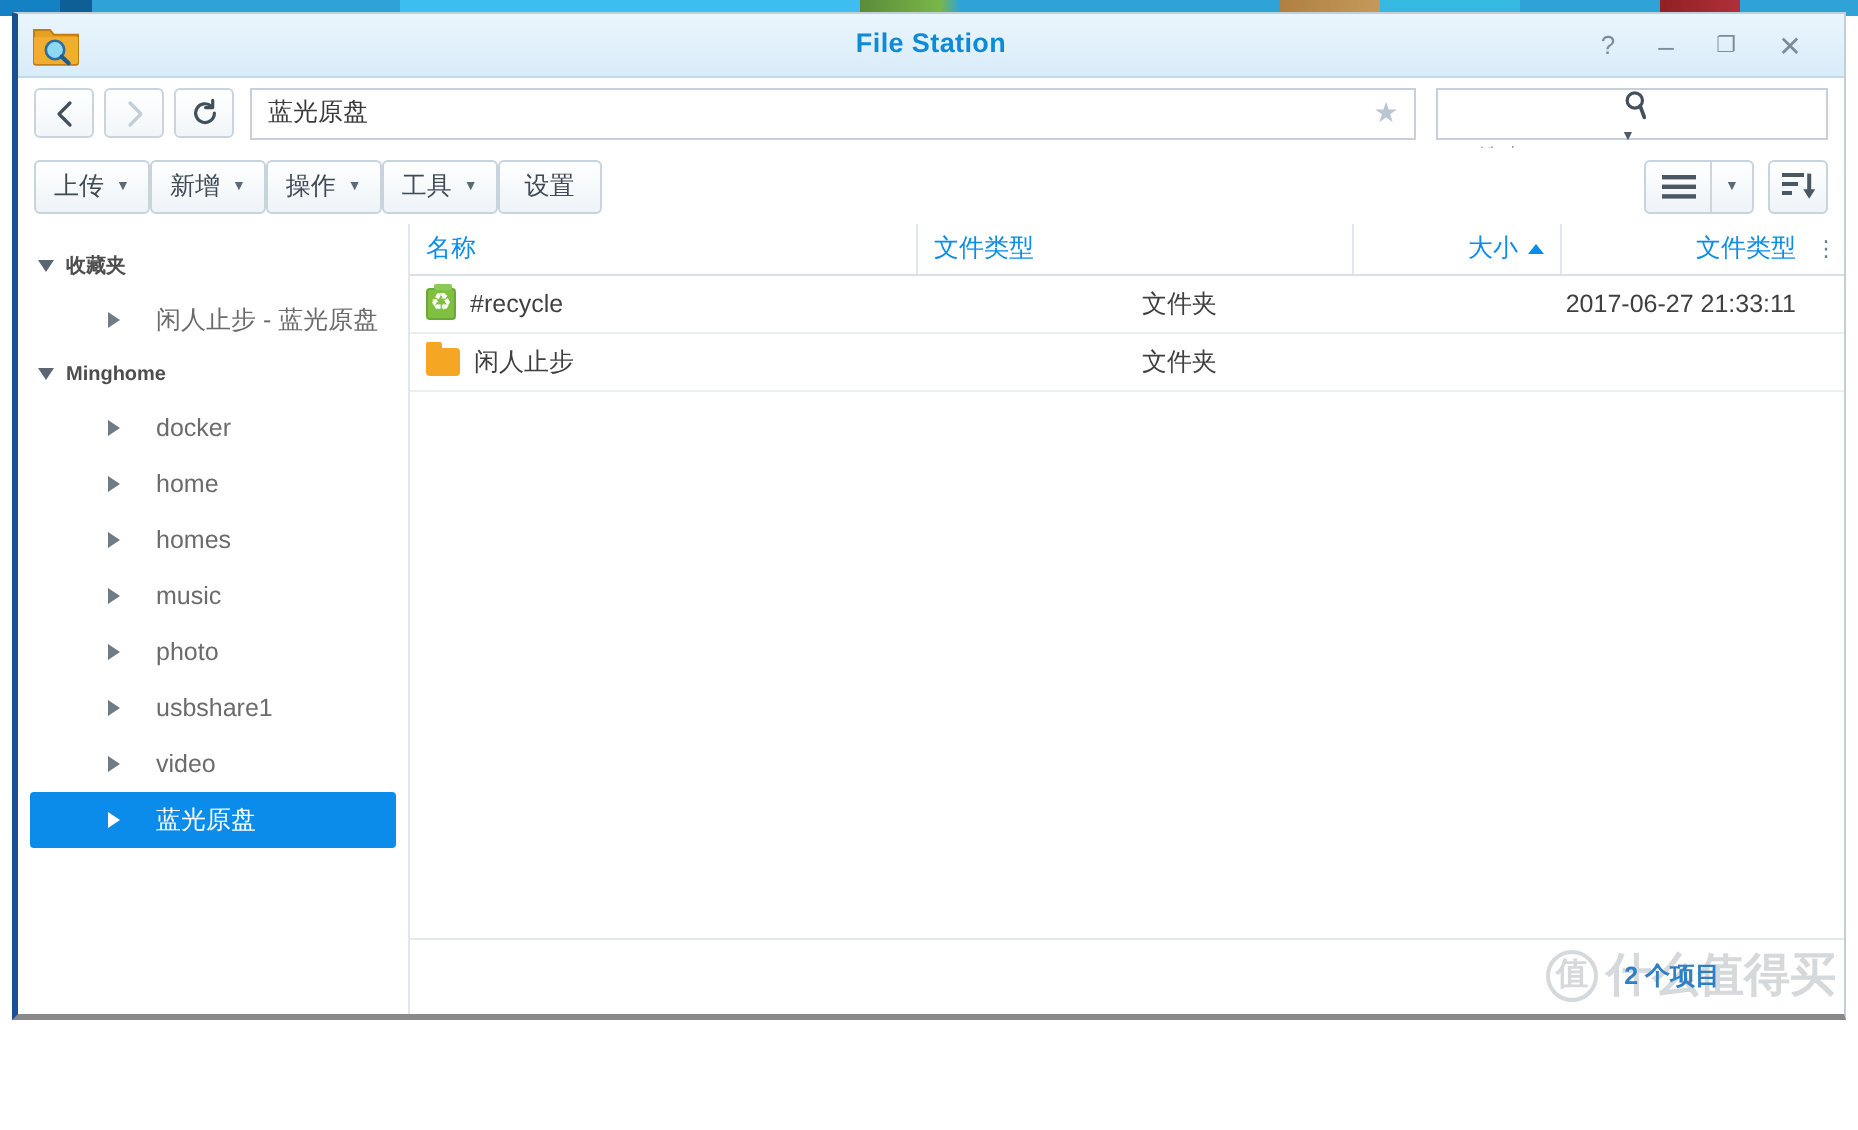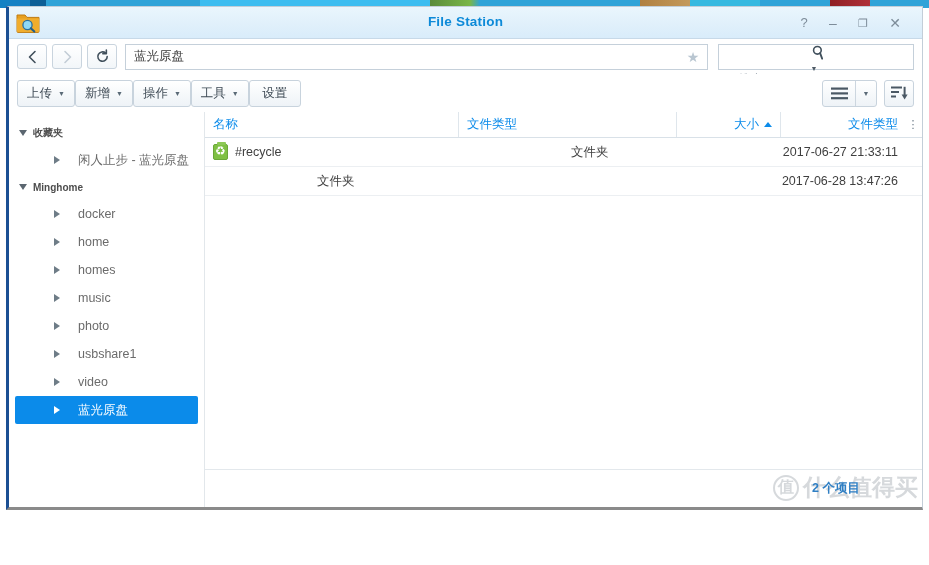--- a/index.html
+++ b/index.html
@@ -439,23 +439,26 @@
           <div class="fcell c-name">
             <span class="ico-recycle"></span>
             <span>#recycle</span>
           </div>
           <div class="fcell c-size"></div>
           <div class="fcell c-type">文件夹</div>
           <div class="fcell c-date">2017-06-27 21:33:11</div>
         </div>
 
         <div class="frow">
+          <div class="fcell c-name">
+            <span class="ico-folder"></span>
+            <span>闲人止步</span>
+          </div>
           <div class="fcell c-size"></div>
           <div class="fcell c-type">文件夹</div>
-          <div class="fcell c-date">2017-06-28 13:47:26</div>
         </div>
 
       </div>
 
       <div id="statusbar">
         <span id="status-count">2 个项目</span>
         <div id="watermark">
           <span id="wm-circle">值</span>
           <span>什么值得买</span>
         </div>

